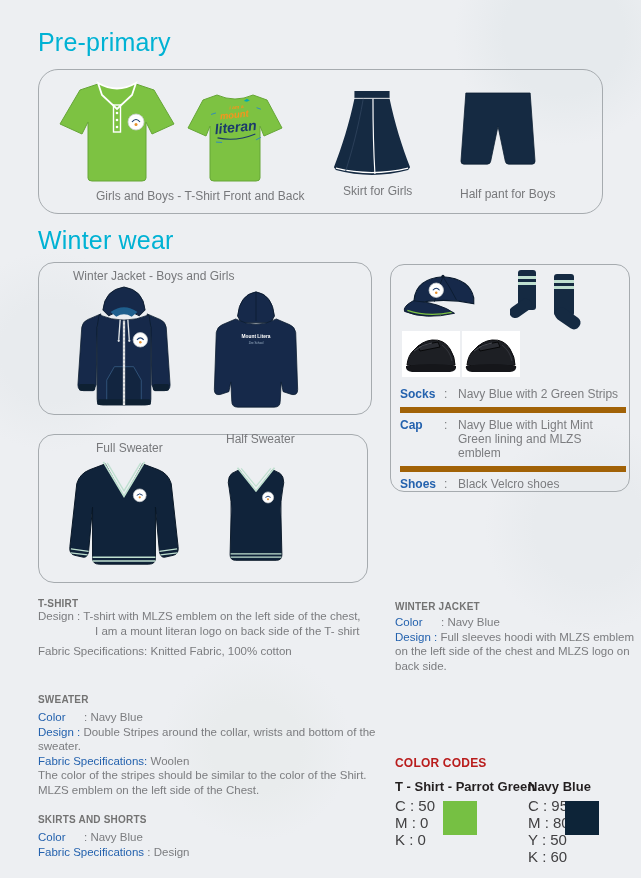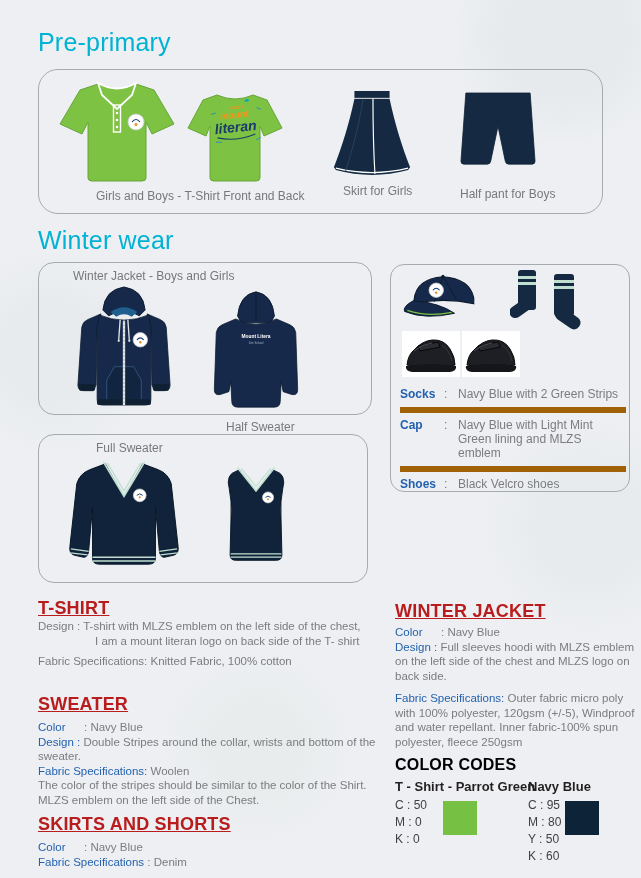--- a/index.html
+++ b/index.html
@@ -11,34 +11,34 @@
       radial-gradient(circle at 88% 4%, #e6eaed 0 60px, rgba(230,234,237,0) 110px),
       radial-gradient(circle at 8% 40%, #e8ebee 0 50px, rgba(232,235,238,0) 100px),
       radial-gradient(circle at 92% 60%, #e8ebee 0 55px, rgba(232,235,238,0) 105px),
       radial-gradient(circle at 40% 85%, #e9eced 0 45px, rgba(233,236,237,0) 95px);
     position:relative; overflow:hidden;
   }
   .abs { position:absolute; }
   .page-h { font-size:25px; font-weight:500; color:#00b2d4; letter-spacing:.2px; }
   .box { border:1.5px solid #a6abaf; border-radius:20px; }
   .cap-lbl { font-size:12px; color:#77787b; white-space:nowrap; }
-  .sec-h { font-size:18px; font-weight:bold; color:#b91c1c; letter-spacing:.2px;text-decoration:underline; }
+  .sec-h { font-size:10px; font-weight:bold; color:#737373; letter-spacing:.2px; }
   .body-txt { font-size:11.5px; color:#7b7c7f; line-height:14.5px; }
   .blue { color:#2462ae; }
   .gray { color:#7b7c7f; }
   .spec-label { display:inline-block; min-width:46px; }
   .acc-wrap { width:226px; font-size:12px; line-height:14px; }
   .acc-row { display:flex; padding:5px 0 6px 0; }
   .acc-row + .acc-row { border-top:6px solid #a16207; }
   .acc-name { width:44px; font-weight:bold; color:#2462ae; flex:none; }
   .acc-colon { width:14px; color:#7b7c7f; flex:none; }
   .acc-desc { color:#7b7c7f; flex:1; }
-  .cc-h { font-size:16px; font-weight:bold; color:#000000; letter-spacing:.2px; }
+  .cc-h { font-size:12px; font-weight:bold; color:#b91c1c; letter-spacing:.2px; }
   .cc-name { font-size:13px; font-weight:bold; color:#231f20; white-space:nowrap; }
-  .cc-line { font-size:12px; color:#414042; line-height:17px; }
+  .cc-line { font-size:15px; color:#414042; line-height:17px; }
   .swatch { width:34px; height:34px; }
   svg { display:block; }
 </style>
 </head>
 <body>
 
 <div class="abs page-h" style="left:38px; top:28px;">Pre-primary</div>
 
 <div class="abs box" style="left:38px; top:69px; width:565px; height:145px;"></div>
 
@@ -180,21 +180,21 @@
   </div>
   <div class="acc-row">
     <span class="acc-name">Shoes</span>
     <span class="acc-colon">:</span>
     <span class="acc-desc">Black Velcro  shoes</span>
   </div>
 </div>
 
 <div class="abs box" style="left:38px; top:434px; width:330px; height:149px; border-radius:16px;"></div>
 <div class="abs cap-lbl" style="left:96px; top:441px;">Full Sweater</div>
-<div class="abs cap-lbl" style="left:226px; top:420px;">Half Sweater</div>
+<div class="abs cap-lbl" style="left:226px; top:432px;">Half Sweater</div>
 
 <svg class="abs" style="left:60px; top:456px;" width="128" height="118" viewBox="0 0 130 120">
   <path d="M46,8 L65,42 L84,8 L100,14 Q110,18 113,28 L120,92 Q121,100 115,101 L106,103 Q102,103 101,97 L97,52 L97,104 Q97,110 90,110 L40,110 Q33,110 33,104 L33,52 L29,97 Q28,103 24,103 L15,101 Q9,100 10,92 L17,28 Q20,18 30,14 Z" fill="#10233a" stroke="#081626" stroke-width="1"></path>
   <path d="M44,6 L65,41 L86,6" fill="none" stroke="#bfe0d0" stroke-width="1.8"></path>
   <path d="M48,7 L65,35.5 L82,7" fill="none" stroke="#bfe0d0" stroke-width="1.3"></path>
   <path d="M33,103 H97 M33,106.8 H97" stroke="#bfe0d0" stroke-width="1.5"></path>
   <path d="M11,94.5 L29,97 M10.5,98.5 L28,100.5" stroke="#bfe0d0" stroke-width="1.2"></path>
   <path d="M101,97 L119,94.5 M102,100.5 L119.5,98.5" stroke="#bfe0d0" stroke-width="1.2"></path>
   <g>
     <circle cx="81" cy="40" r="6.5" fill="#ffffff" stroke="#c9cdd1" stroke-width="0.7"></circle>
@@ -238,34 +238,31 @@
   <div class="body-txt gray">The color of the stripes should be similar to the color of the Shirt.</div>
   <div class="body-txt gray">MLZS emblem on the left side of the Chest.</div>
 </div>
 
 <div class="abs" style="left:38px; top:814px; width:340px;">
   <div class="sec-h">SKIRTS AND SHORTS</div>
   <div class="body-txt" style="margin-top:5px;">
     <span class="spec-label blue">Color</span><span class="gray">:  Navy Blue</span>
   </div>
   <div class="body-txt">
-    <span class="blue">Fabric Specifications</span><span class="gray"> : Denim</span>
+    <span class="blue">Fabric Specifications</span><span class="gray"> : Design</span>
   </div>
 </div>
 
 <div class="abs" style="left:395px; top:601px; width:243px;">
   <div class="sec-h">WINTER JACKET</div>
   <div class="body-txt" style="margin-top:3px;">
     <span class="spec-label blue">Color</span><span class="gray">:  Navy Blue</span>
   </div>
   <div class="body-txt">
     <span class="blue">Design :</span><span class="gray">  Full sleeves hoodi with MLZS emblem on the left side of the chest and MLZS logo on back side.</span>
-  </div>
-  <div class="body-txt" style="margin-top:8px;">
-    <span class="blue">Fabric Specifications:</span><span class="gray"> Outer fabric micro poly with 100% polyester, 120gsm (+/-5), Windproof and water repellant. Inner fabric-100% spun polyester, fleece 250gsm</span>
   </div>
 </div>
 
 <div class="abs cc-h" style="left:395px; top:756px;">COLOR CODES</div>
 
 <div class="abs" style="left:395px; top:779px;">
   <div class="cc-name">T - Shirt - Parrot Green</div>
   <div class="cc-line" style="margin-top:3px;">C : 50</div>
   <div class="cc-line">M : 0</div>
   <div class="cc-line">K : 0</div>

